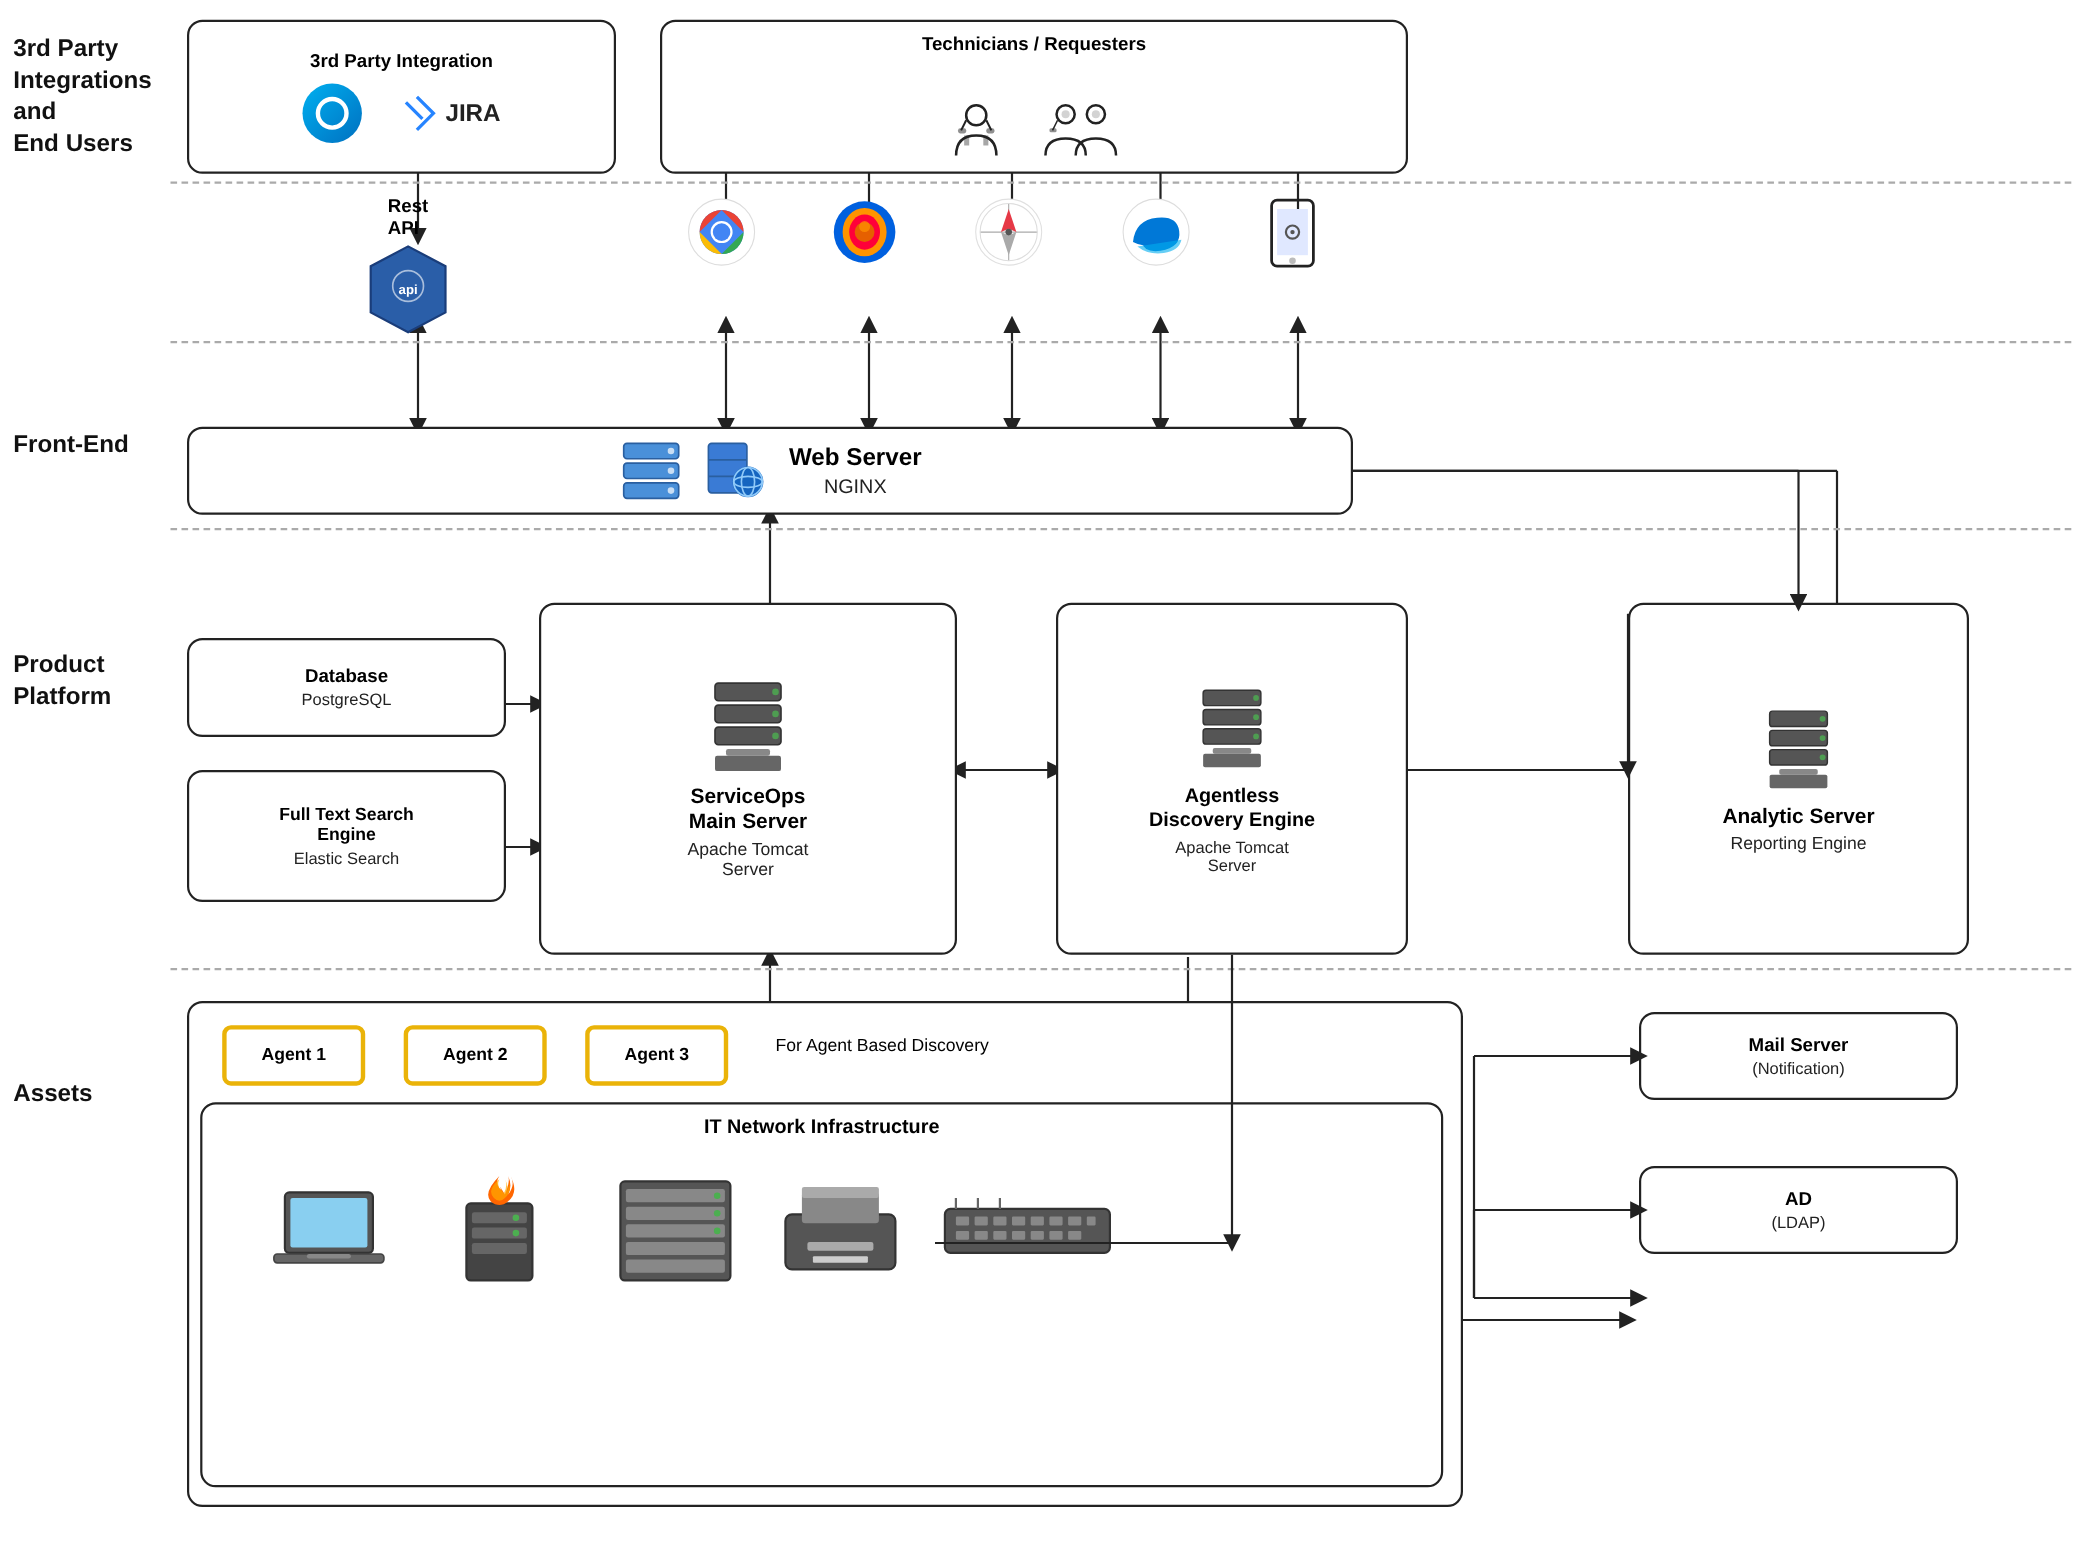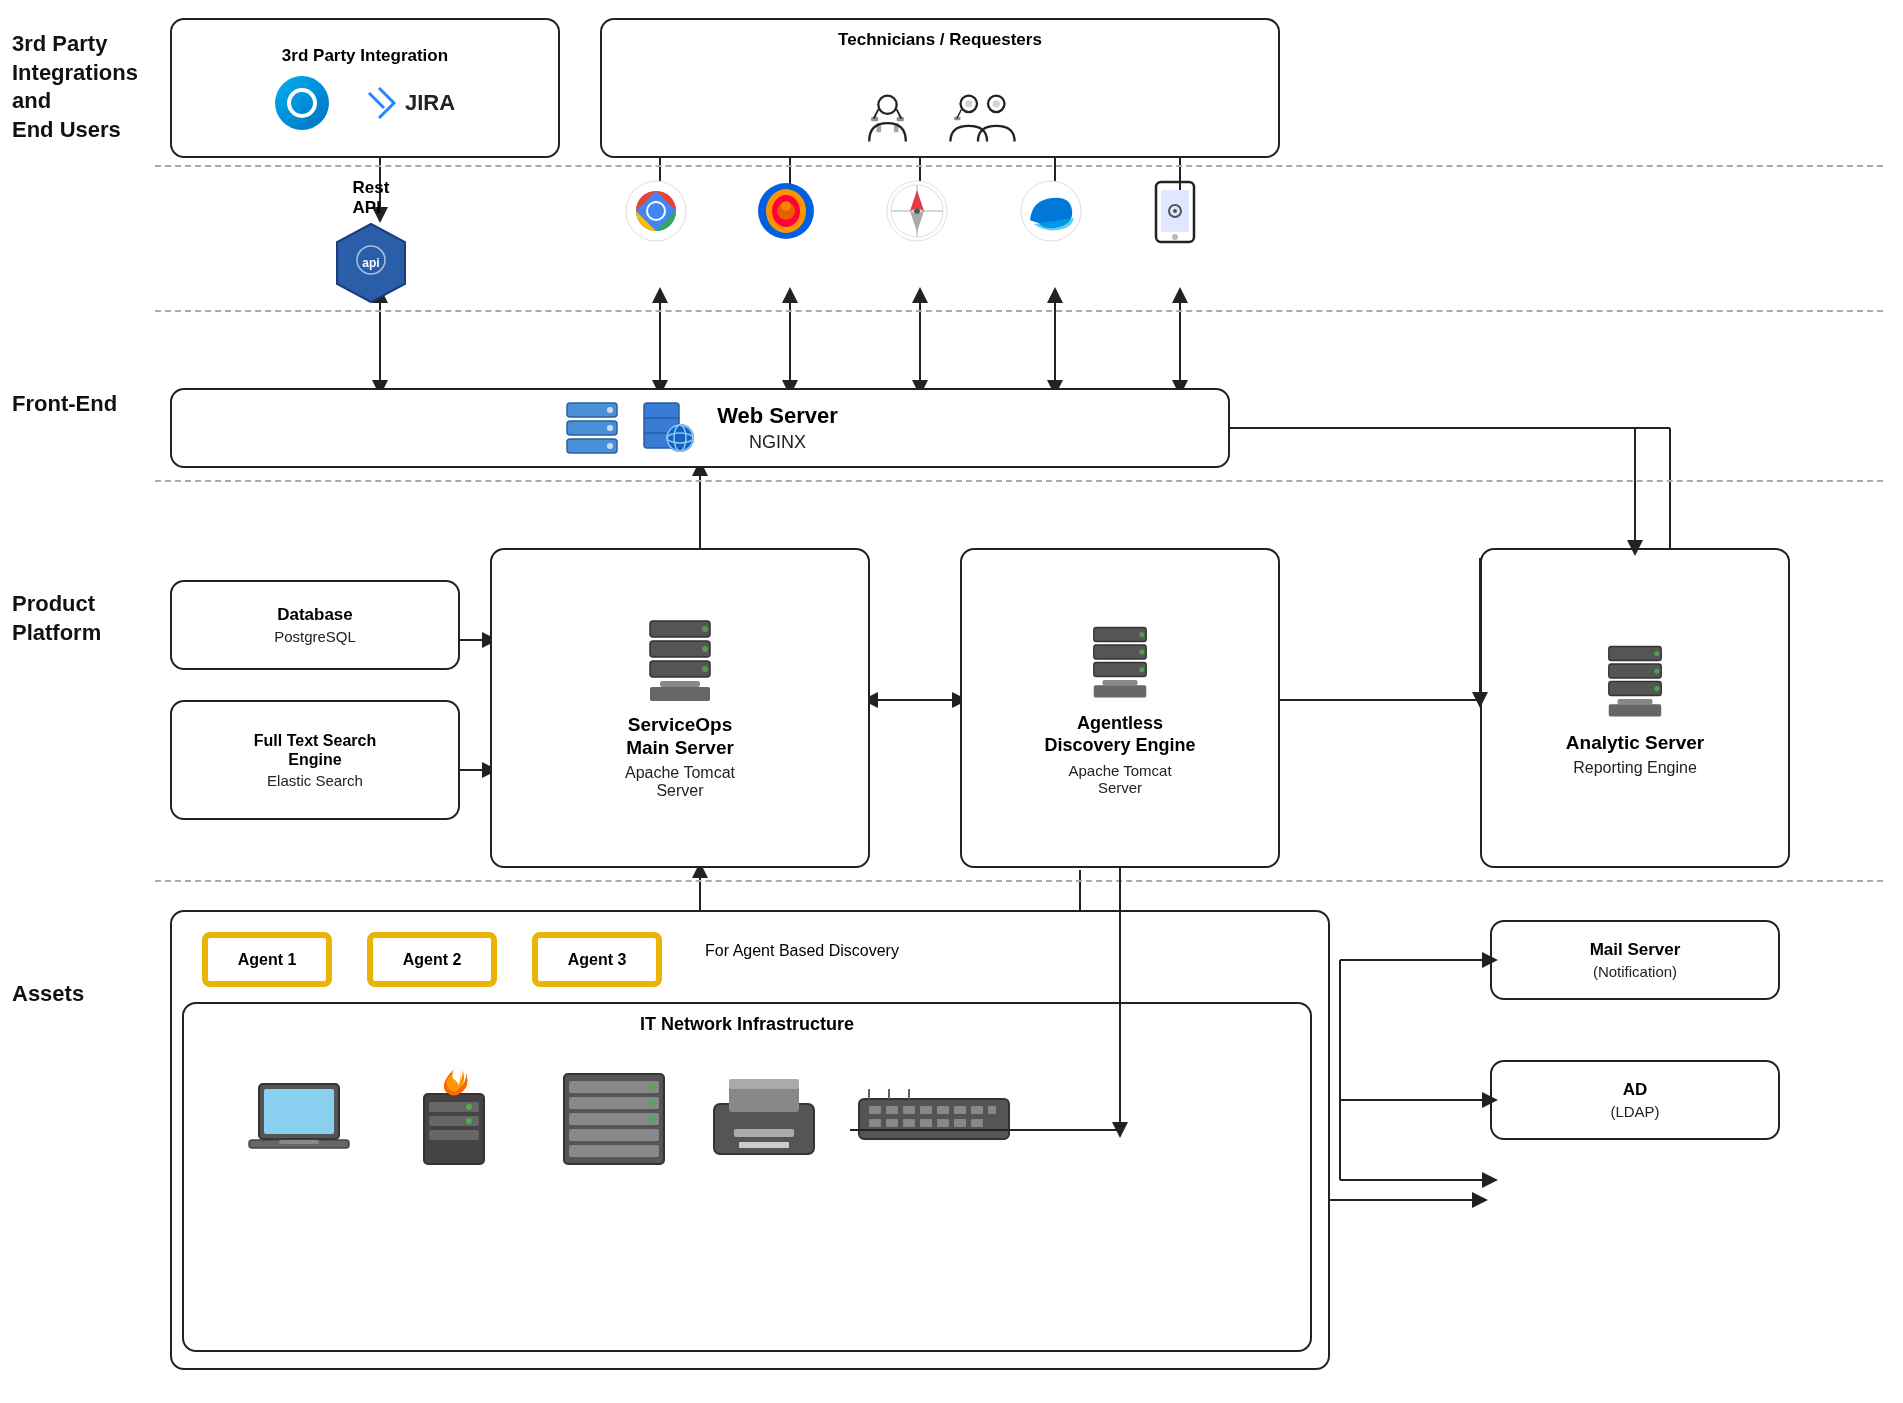--- a/index.html
+++ b/index.html
@@ -76,21 +76,21 @@
     .section-box {
       position: absolute;
       border: 2px solid #222;
       border-radius: 14px;
       background: #fff;
     }
 
     
     .agent-box {
       position: absolute;
-      border: 6px solid #eab308;
+      border: 4px solid #eab308;
       border-radius: 8px;
       background: #fff;
       display: flex;
       align-items: center;
       justify-content: center;
       font-weight: 700;
       font-size: 16px;
     }
   </style>
 </head>

